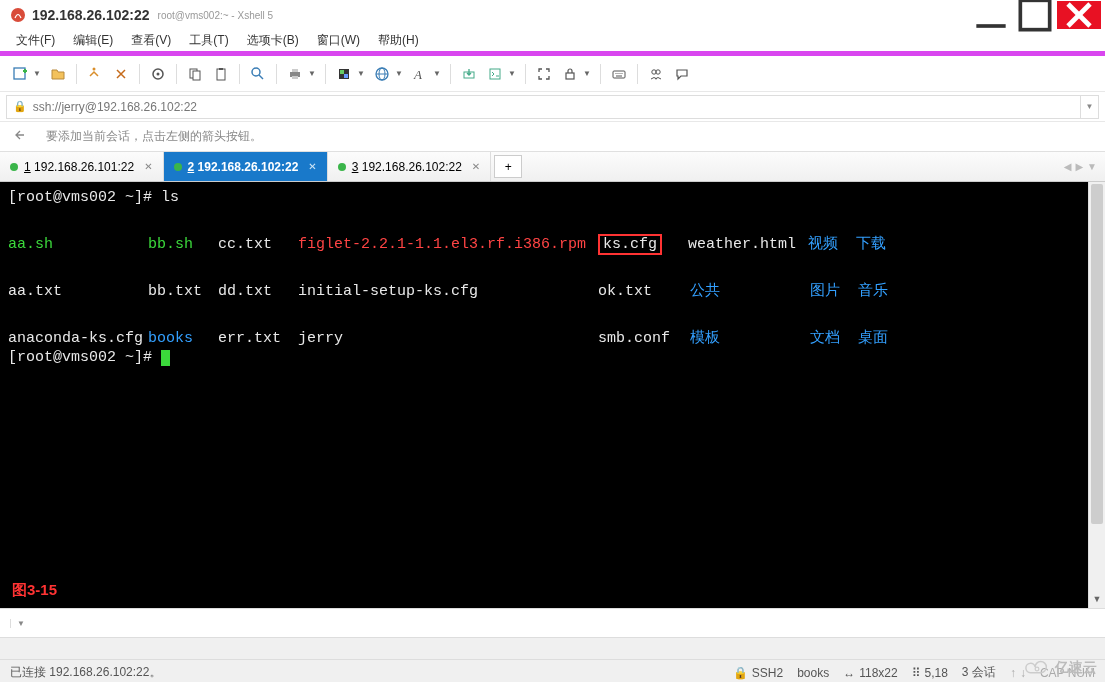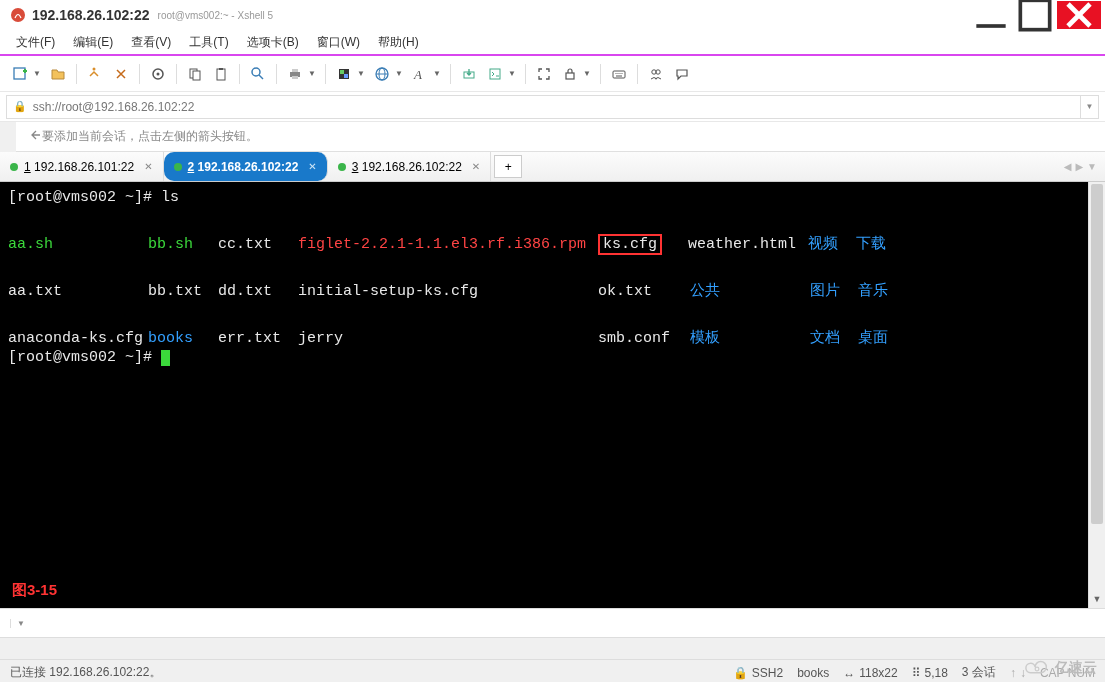--- a/index.html
+++ b/index.html
@@ -6,39 +6,39 @@
 body { font-family: "Microsoft YaHei", "Segoe UI", sans-serif; font-size: 12px; background: #f0f0f0; width: 1105px; height: 682px; overflow: hidden; position: relative; }
 
 .title-bar { height: 30px; background: #fff; display: flex; align-items: center; padding: 0 4px; }
 .title-bar .app-icon { width: 16px; height: 16px; margin: 0 6px; display: inline-block; }
 .title-bar .title-1 { font-weight: bold; font-size: 14px; color: #333; margin-right: 8px; }
 .title-bar .title-2 { color: #999; font-size: 10px; }
 .title-bar .win-controls { margin-left: auto; display: flex; }
 .title-bar .win-btn { width: 44px; height: 28px; display: flex; align-items: center; justify-content: center; font-size: 14px; }
 .title-bar .close-btn { background: #e81123; color: #fff; }
 
-.menu-bar { height: 26px; background: #fff; display: flex; align-items: center; padding: 0 8px; gap: 2px; border-bottom: 2px solid #d946ef; }
+.menu-bar { height: 26px; background: #fff; display: flex; align-items: center; padding: 0 8px; gap: 2px; border-bottom: 5px solid #d946ef; }
 .menu-bar .menu-item { padding: 3px 8px; cursor: pointer; color: #333; }
 
 .toolbar { height: 36px; background: #fff; display: flex; align-items: center; padding: 0 8px; gap: 2px; border-bottom: 1px solid #e8e8e8; }
 .tb-btn { width: 24px; height: 24px; display: flex; align-items: center; justify-content: center; color: #555; cursor: pointer; position: relative; }
 .tb-btn svg { width: 16px; height: 16px; }
 .tb-sep { width: 1px; height: 20px; background: #ddd; margin: 0 4px; }
 .tb-dd { width: 8px; font-size: 8px; color: #666; margin-left: -1px; margin-right: 3px; cursor: pointer; }
 
 .address-bar { height: 30px; background: #fff; display: flex; align-items: center; padding: 0 6px; border-bottom: 1px solid #e8e8e8; }
 .address-inner { flex:1; border: 1px solid #ddd; height: 24px; display: flex; align-items: center; padding: 0 6px; color: #777; gap: 6px; }
 .address-inner .lock { font-size: 11px; }
 .address-dd { width: 18px; text-align: center; color: #888; border:1px solid #ddd; border-left:none; height:24px; line-height:22px; font-size:8px;}
 
-.hint-bar { height: 30px; background: #fff; display: flex; align-items: center; padding: 0 12px; color: #888; border-bottom: 1px solid #e0e0e0; gap: 0; margin-left: 16px; }
+.hint-bar { height: 30px; background: #fff; display: flex; align-items: center; padding: 0 12px; color: #888; border-bottom: 1px solid #e0e0e0; gap: 20px; }
 
 .tab-bar { height: 30px; background: linear-gradient(#fcfcfc,#f0f0f0); display: flex; align-items: stretch; padding: 0; border-bottom: 1px solid #ccc; }
 .tab { display: flex; align-items: center; padding: 0 10px; gap: 6px; border-right: 1px solid #ddd; cursor: pointer; font-size: 12px; }
-.tab.active { background: #1979ca; color: #fff; border-radius: 10px; }
+.tab.active { background: #1979ca; color: #fff; }
 .tab .dot { width: 8px; height: 8px; border-radius: 50%; background: #3bb54a; display: inline-block; }
 .tab .num { text-decoration: underline; }
 .tab .tab-x { font-size: 10px; color: #888; margin-left: 4px; }
 .tab.active .tab-x { color: #cfe6f7; }
 .tab-add { width: 28px; display: flex; align-items:center; justify-content:center; border:1px solid #ccc; margin:3px; background:#fff; cursor:pointer; }
 .tab-nav { margin-left: auto; display:flex; align-items:center; gap:4px; padding-right:8px; color:#bbb; font-size:10px;}
 
 .terminal-wrap { position: relative; height: 426px; background: #000; display:flex; }
 .terminal { flex:1; padding: 6px 8px; font-family: "Consolas","Courier New",monospace; font-size: 15px; line-height: 19px; color: #ddd; white-space: pre; overflow: hidden; }
 .t-white { color: #e8e8e8; }
@@ -246,21 +246,21 @@
   <span class="tb-btn">
       <svg viewBox="0 0 16 16">
         <path d="M3 4 h10 v6 h-6 l-3 3 v-3 h-1 z" fill="none" stroke="#555" stroke-width="1.2"></path>
       </svg>
     </span>
 </div>
 
 <div class="address-bar">
   <div class="address-inner">
     <span class="lock">🔒</span>
-    <span>ssh://root@192.168.26.102:22</span>
+    <span>ssh://jerry@192.168.26.102:22</span>
   </div>
   <div class="address-dd">▼</div>
 </div>
 
 <div class="hint-bar">
   <span>
     <svg width="14" height="14" viewBox="0 0 14 14">
         <path d="M8 3 l-4 4 l4 4 M4 7 h8" fill="none" stroke="#888" stroke-width="1.3"></path>
       </svg>
   </span>

